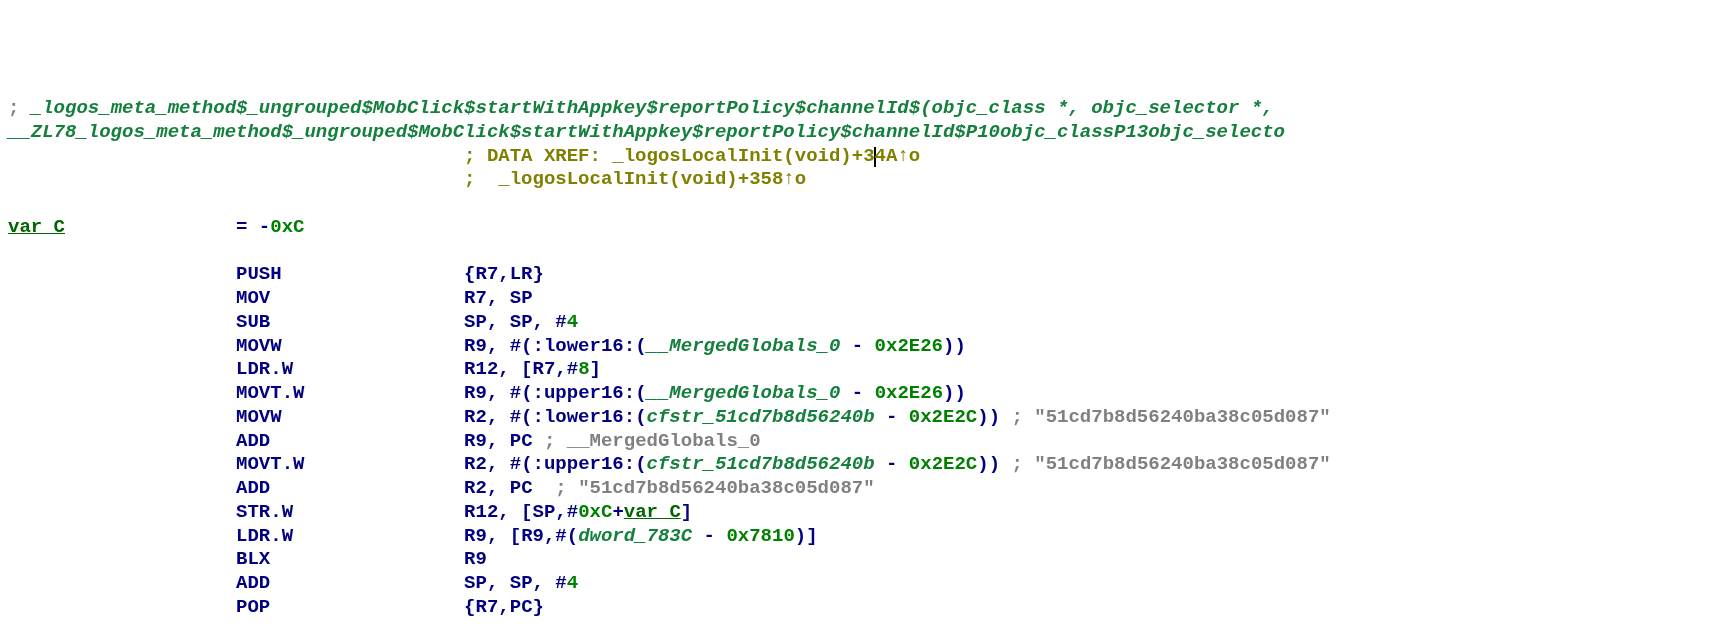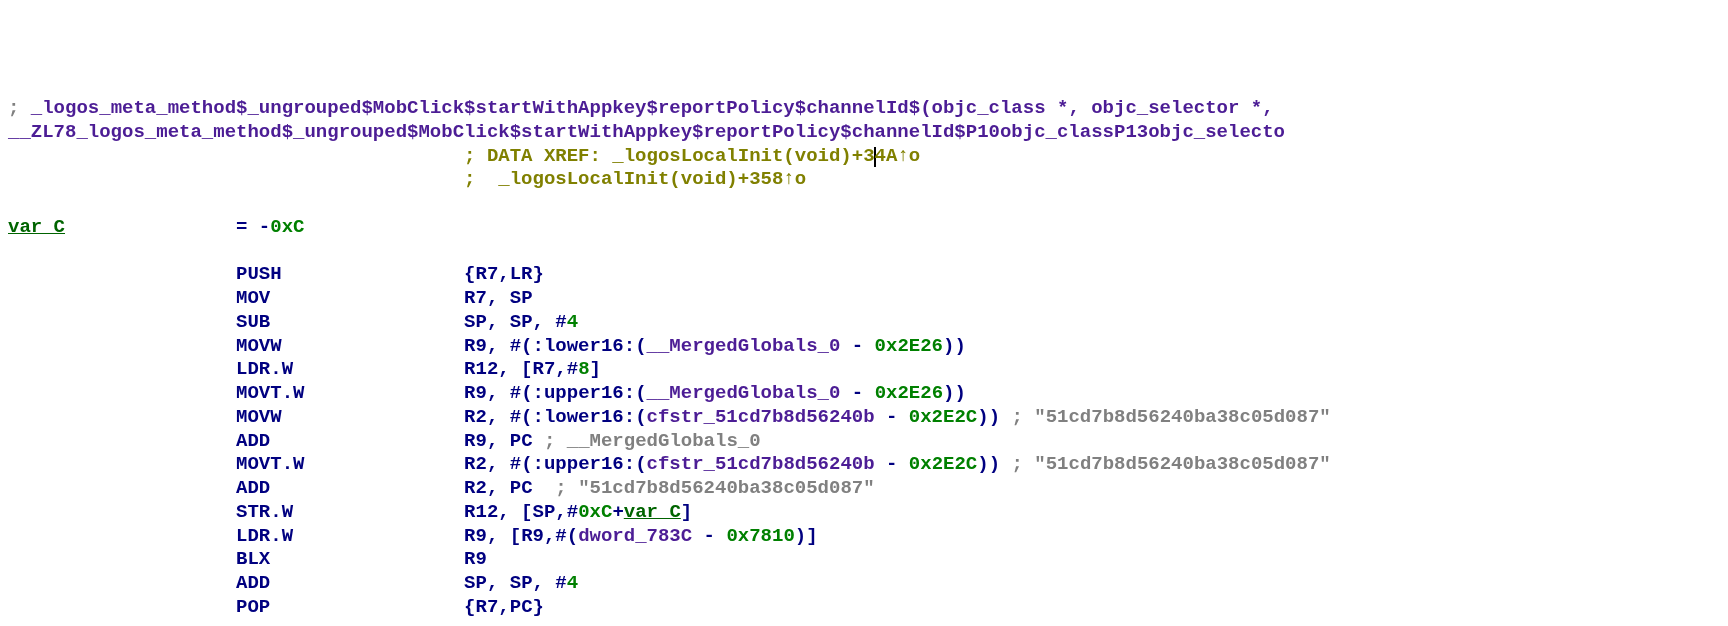--- a/index.html
+++ b/index.html
@@ -7,21 +7,21 @@
       font-family: 'Consolas', 'Monaco', 'Courier New', monospace;
       font-size: 19px;
       font-weight: bold;
       background: #ffffff;
       white-space: pre;
       line-height: 1.25;
       padding: 2px 8px;
       overflow: hidden;
     }
     .line { white-space: pre; }
-    .blue { color: #4c1d95; }
+    .blue { color: #15803d; font-style: italic; }
     .navy { color: #000080; }
     .olive { color: #808000; }
     .green { color: #008000; }
     .darkgreen { color: #006400; text-decoration: underline; }
     .gray { color: #808080; }
     .cursor {
       display: inline-block;
       width: 2px;
       height: 20px;
       background: #000;

